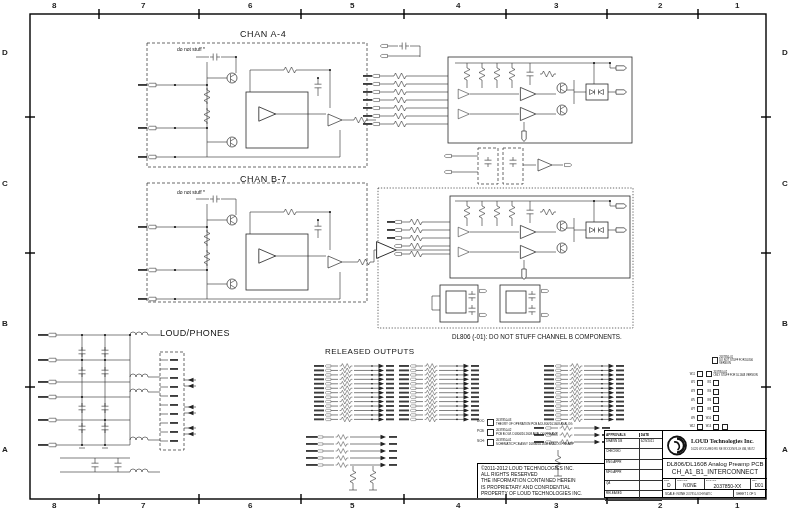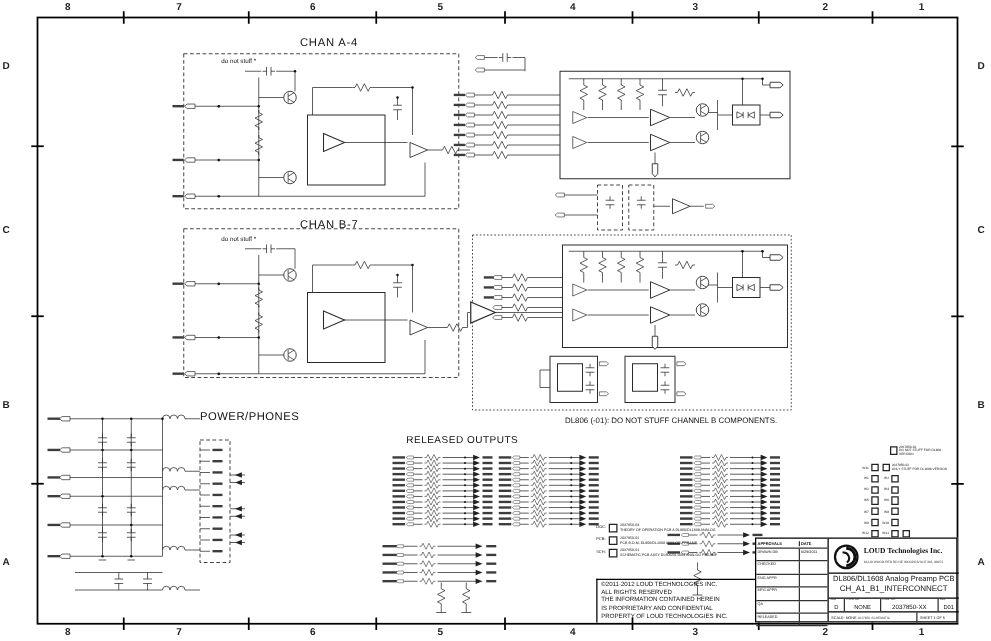--- a/index.html
+++ b/index.html
@@ -884,21 +884,21 @@
       <circle cx="82" cy="397" r="1" class="jd"></circle>
       <circle cx="105" cy="420" r="1" class="jd"></circle>
       <circle cx="82" cy="445" r="1" class="jd"></circle>
       <circle cx="105" cy="445" r="1" class="jd"></circle>
     </svg>
 
   <span class="lbl l-chan" style="left:240px;top:29px">CHAN A-4</span>
   <span class="lbl l-dns" style="left:177px;top:46px">do not stuff *</span>
   <span class="lbl l-chan" style="left:240px;top:174px">CHAN B-7</span>
   <span class="lbl l-dns" style="left:177px;top:189px">do not stuff *</span>
-  <span class="lbl l-sec" style="left:160px;top:328px">POWER/PHONES</span>
+  <span class="lbl l-sec" style="left:160px;top:328px">LOUD/PHONES</span>
   <span class="lbl l-out" style="left:325px;top:347px">RELEASED OUTPUTS</span>
   <span class="lbl l-note" style="left:452px;top:333px">DL806 (-01): DO NOT STUFF CHANNEL B COMPONENTS.</span>
 
   <div id="docs">
       <div class="doc-row">
         <span class="doc-pre">DOC:</span>
         <div class="doc-chk"></div>
         <div class="doc-txt">
           <div>2037850-03</div>
           <div>THEORY OF OPERATION PCB A DL806/DL1608 ANALOG</div>

